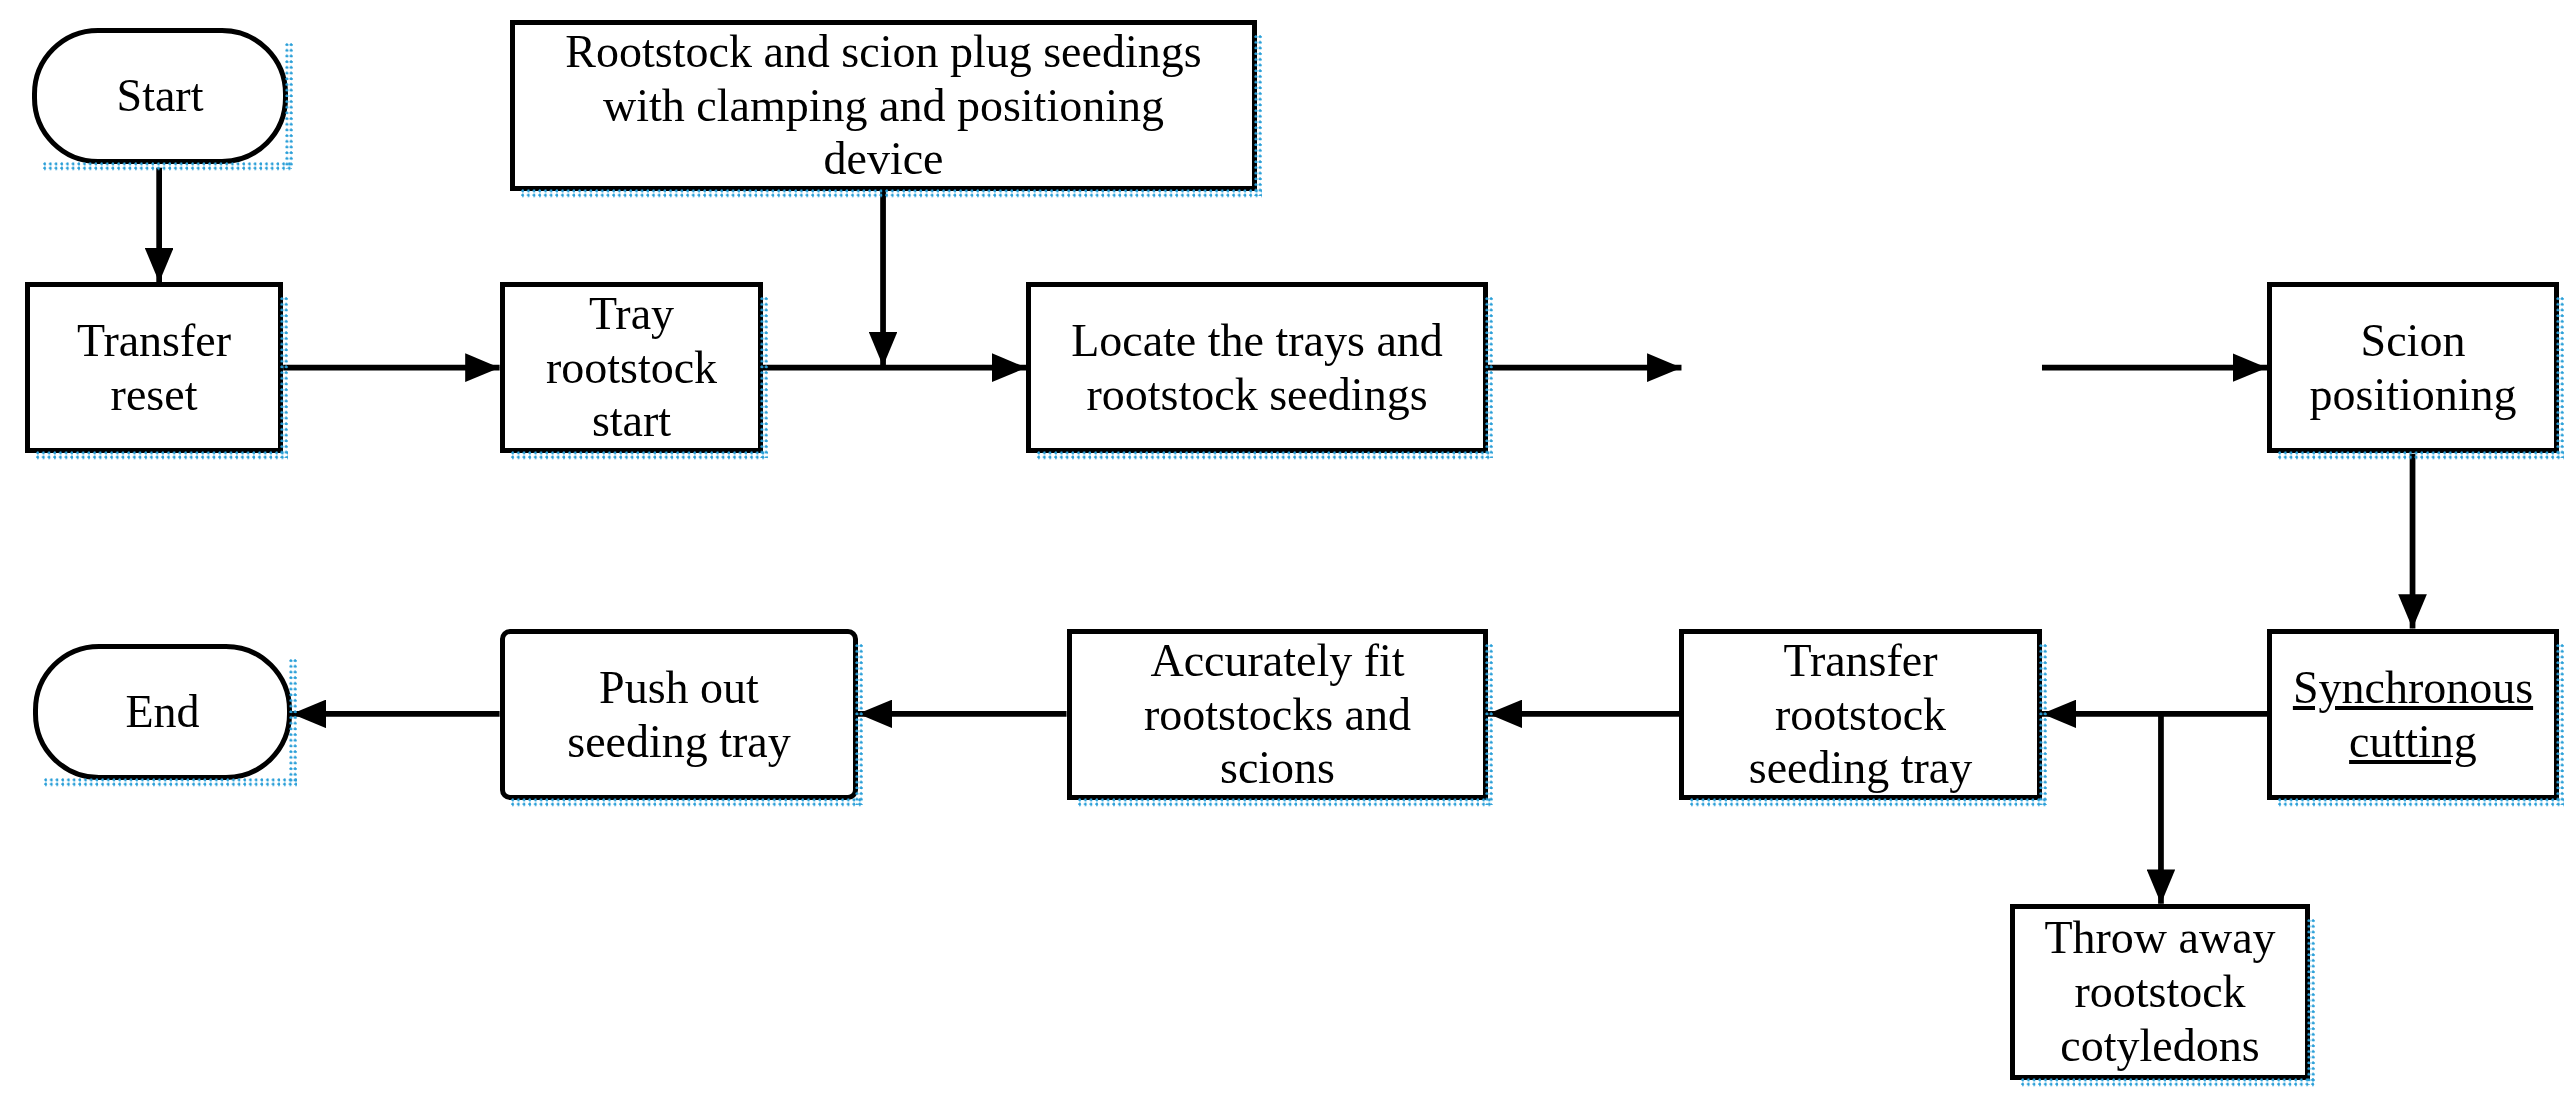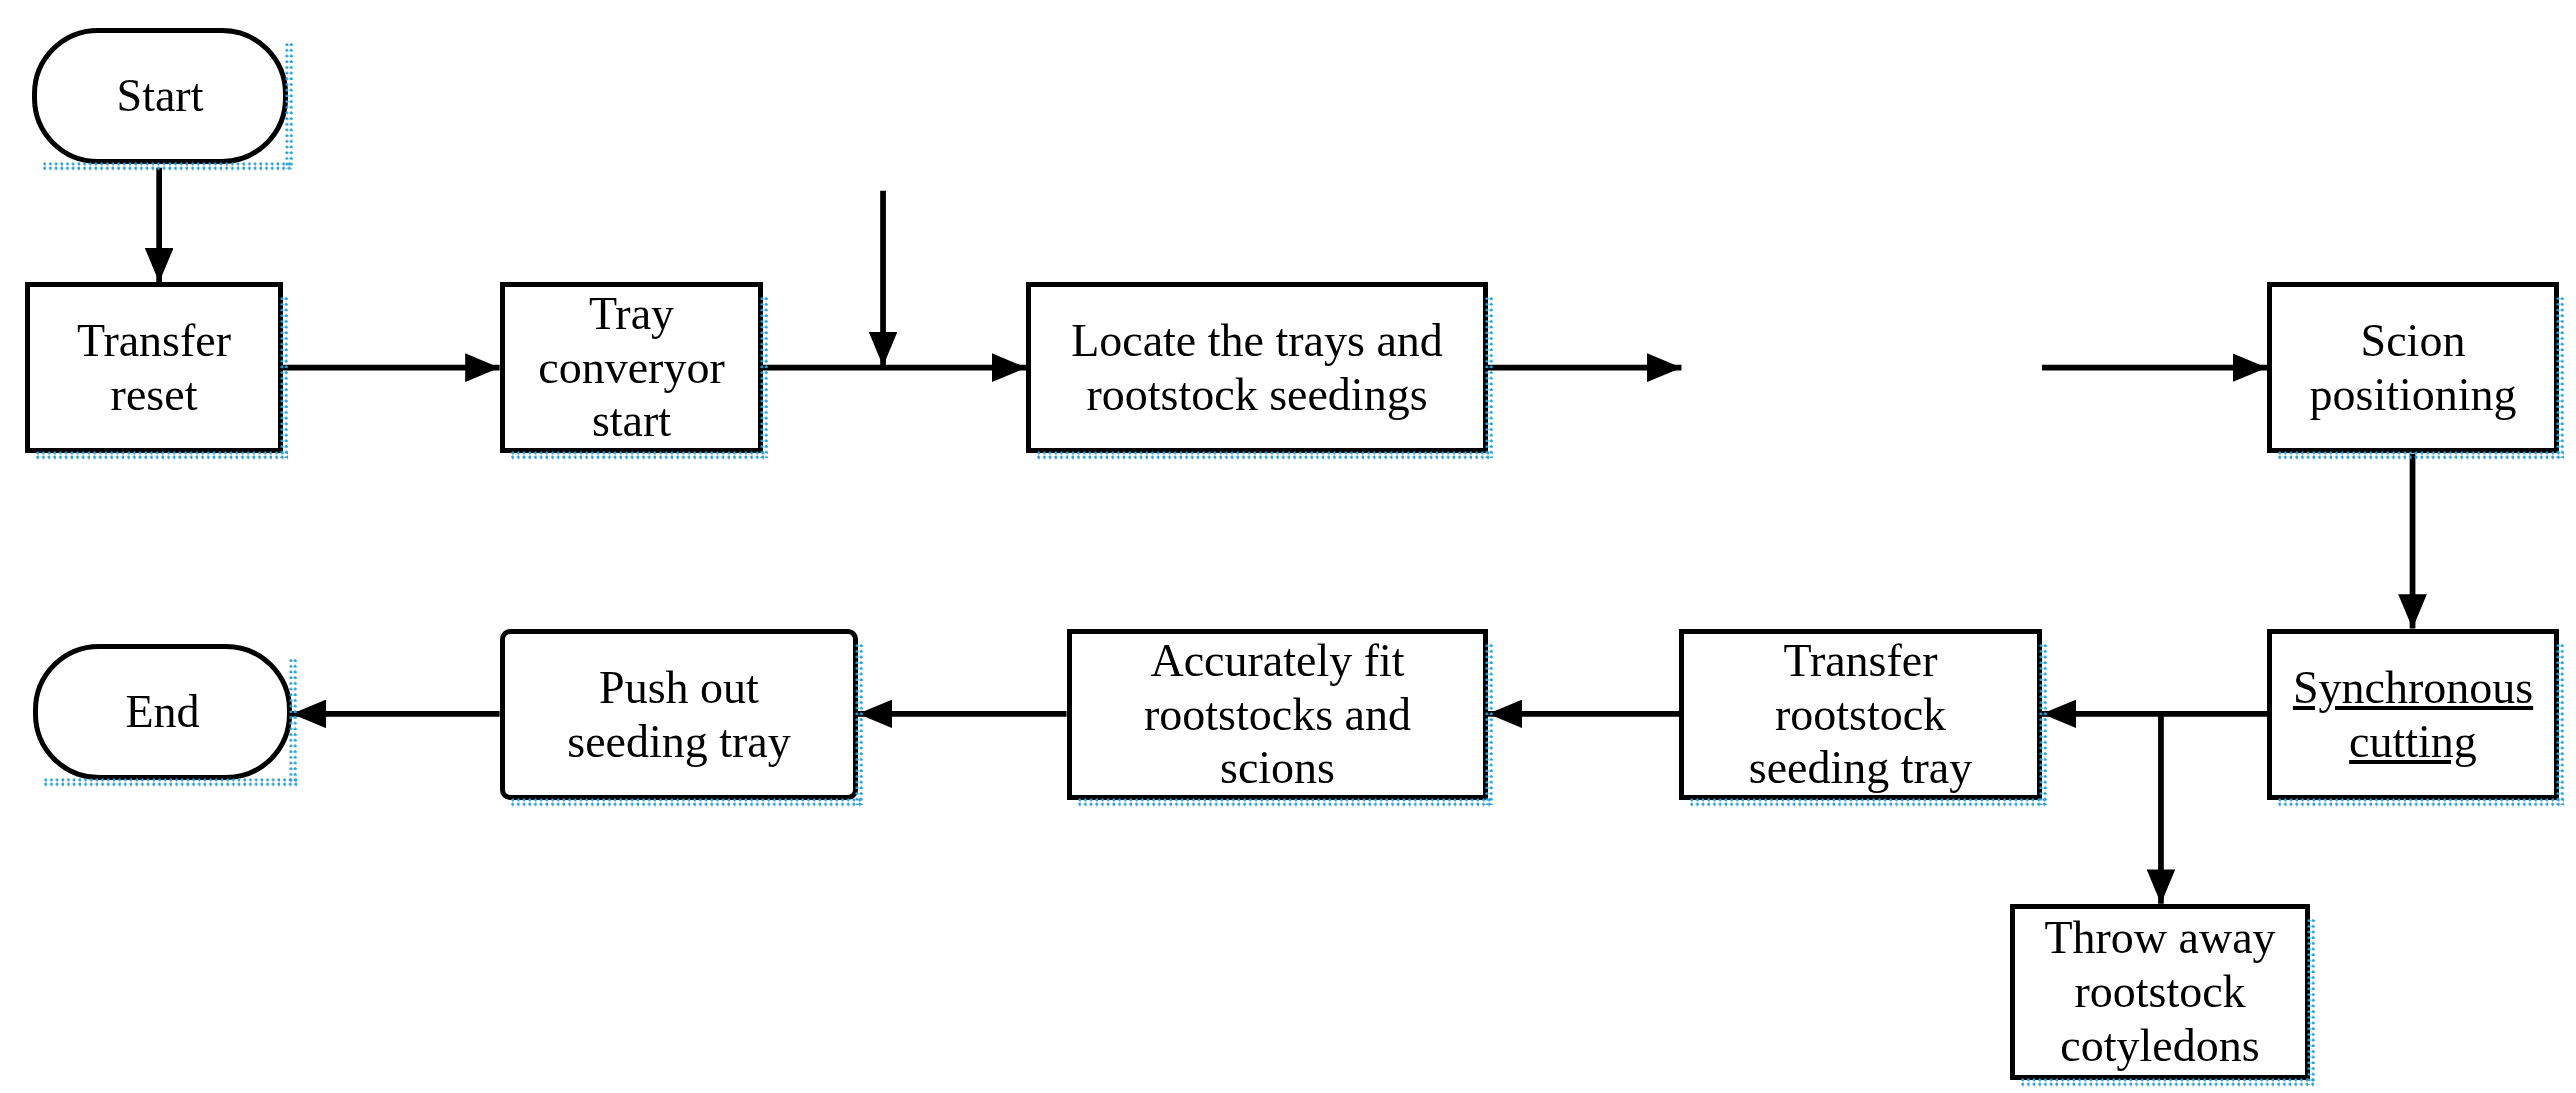--- a/index.html
+++ b/index.html
@@ -88,27 +88,30 @@
     <line x1="3015" y1="996" x2="3015" y2="1261" stroke="#000" stroke-width="8" marker-end="url(#ah)"></line>
     <line x1="2343" y1="996" x2="2076" y2="996" stroke="#000" stroke-width="8" marker-end="url(#ah)"></line>
     <line x1="1488" y1="996" x2="1197" y2="996" stroke="#000" stroke-width="8" marker-end="url(#ah)"></line>
     <line x1="697" y1="996" x2="407" y2="996" stroke="#000" stroke-width="8" marker-end="url(#ah)"></line>
   </svg>
 
   <div class="node terminator" id="n-start">
     <span class="lbl">Start</span>
   </div>
 
+  <div class="node" id="n-plug">
+    <span class="lbl">Rootstock and scion plug seedings with clamping and positioning device</span>
+  </div>
 
   <div class="node" id="n-actuator">
     <span class="lbl">Transfer reset</span>
   </div>
 
   <div class="node" id="n-tray">
-    <span class="lbl">Tray converyor start</span>
+    <span class="lbl">Tray rootstock start</span>
   </div>
 
   <div class="node" id="n-locate">
     <span class="lbl">Locate the trays and rootstock seedings</span>
   </div>
 
 
   <div class="node" id="n-scion">
     <span class="lbl">Scion positioning</span>
   </div>

